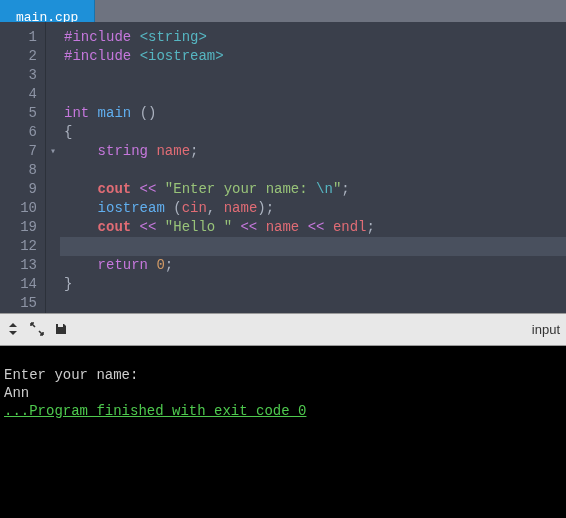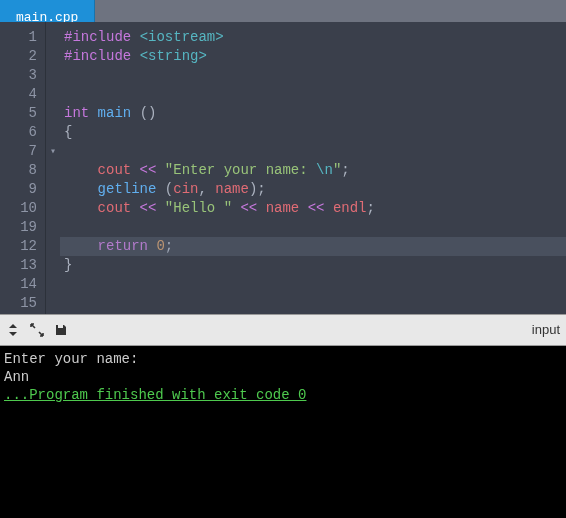--- a/index.html
+++ b/index.html
@@ -79,21 +79,21 @@
   .tok-kw    { color: #c678dd; } 
   .tok-ns    { color: #e5c07b; } 
   .tok-id    { color: #e06c75; } 
   .tok-fn    { color: #61afef; } 
   .tok-pn    { color: #abb2bf; }
   .tok-op    { color: #c678dd; }
   .tok-str   { color: #98c379; }
   .tok-esc   { color: #56b6c2; }
   .tok-num   { color: #d19a66; }
   .tok-endl  { color: #e06c75; }
-  .tok-cout  { color: #e06c75; }
+  .tok-cout  { color: #e06c75; font-weight: bold; }
 
   .toolbar {
     height: 33px;
     background: #e8e8e8;
     border-top: 1px solid #999;
     border-bottom: 1px solid #999;
     display: flex;
     align-items: center;
     padding: 0 6px;
     color: #333;
@@ -101,21 +101,21 @@
     font-family: Arial, sans-serif;
   }
   .toolbar .icons { display: flex; gap: 10px; }
   .toolbar .spacer { flex: 1; }
   .tb-icon { width: 14px; height: 14px; display: inline-block; }
 
   .console {
     background: #000;
     color: #ccc;
     height: 175px;
-    padding: 4px 4px;
+    padding: 20px 4px;
     font-family: Consolas, "Courier New", monospace;
     font-size: 14px;
     line-height: 18px;
     white-space: pre;
     position: relative;
   }
   .cons-green { color: #4ec94e; text-decoration: underline; }
   .cursor {
     display: inline-block;
     width: 8px;
@@ -163,29 +163,30 @@
       <div></div>
       <div></div>
       <div></div>
       <div></div>
       <div></div>
       <div></div>
       <div></div>
     </div>
   <div class="code-lines" id="codelines">
       <div class="hl-line" style="top: 215px;"></div>
+      <div><span class="tok-pre">#include </span><span class="tok-inc">&lt;string&gt;</span></div>
       <div><span class="tok-pre">#include </span><span class="tok-inc">&lt;iostream&gt;</span></div>
-      <div><span class="tok-pre">#include </span><span class="tok-inc">&lt;string&gt;</span></div>
       <div><span class="tok-pn"></span></div>
       <div><span class="tok-pn"></span></div>
       <div><span class="tok-kw">int </span><span class="tok-fn">main </span><span class="tok-pn">()</span></div>
       <div><span class="tok-pn">{</span></div>
+      <div><span class="tok-kw">    string </span><span class="tok-id">name</span><span class="tok-pn">;</span></div>
       <div><span class="tok-pn"></span></div>
       <div><span class="tok-pn">    </span><span class="tok-cout">cout</span><span class="tok-op"> &lt;&lt; </span><span class="tok-str">"Enter your name: </span><span class="tok-esc">\n</span><span class="tok-str">"</span><span class="tok-pn">;</span></div>
-      <div><span class="tok-pn">    </span><span class="tok-fn">getline </span><span class="tok-pn">(</span><span class="tok-id">cin</span><span class="tok-pn">, </span><span class="tok-id">name</span><span class="tok-pn">)</span><span class="tok-pn">;</span></div>
+      <div><span class="tok-pn">    </span><span class="tok-fn">iostream </span><span class="tok-pn">(</span><span class="tok-id">cin</span><span class="tok-pn">, </span><span class="tok-id">name</span><span class="tok-pn">)</span><span class="tok-pn">;</span></div>
       <div><span class="tok-pn">    </span><span class="tok-cout">cout</span><span class="tok-op"> &lt;&lt; </span><span class="tok-str">"Hello "</span><span class="tok-op"> &lt;&lt; </span><span class="tok-id">name</span><span class="tok-op"> &lt;&lt; </span><span class="tok-endl">endl</span><span class="tok-pn">;</span></div>
       <div><span class="tok-pn"></span></div>
       <div><span class="tok-pn">    </span><span class="tok-kw">return </span><span class="tok-num">0</span><span class="tok-pn">;</span></div>
       <div><span class="tok-pn">}</span></div>
     </div>
 </div>
 
 <div class="toolbar">
   <div class="icons">
     <span class="tb-icon">

